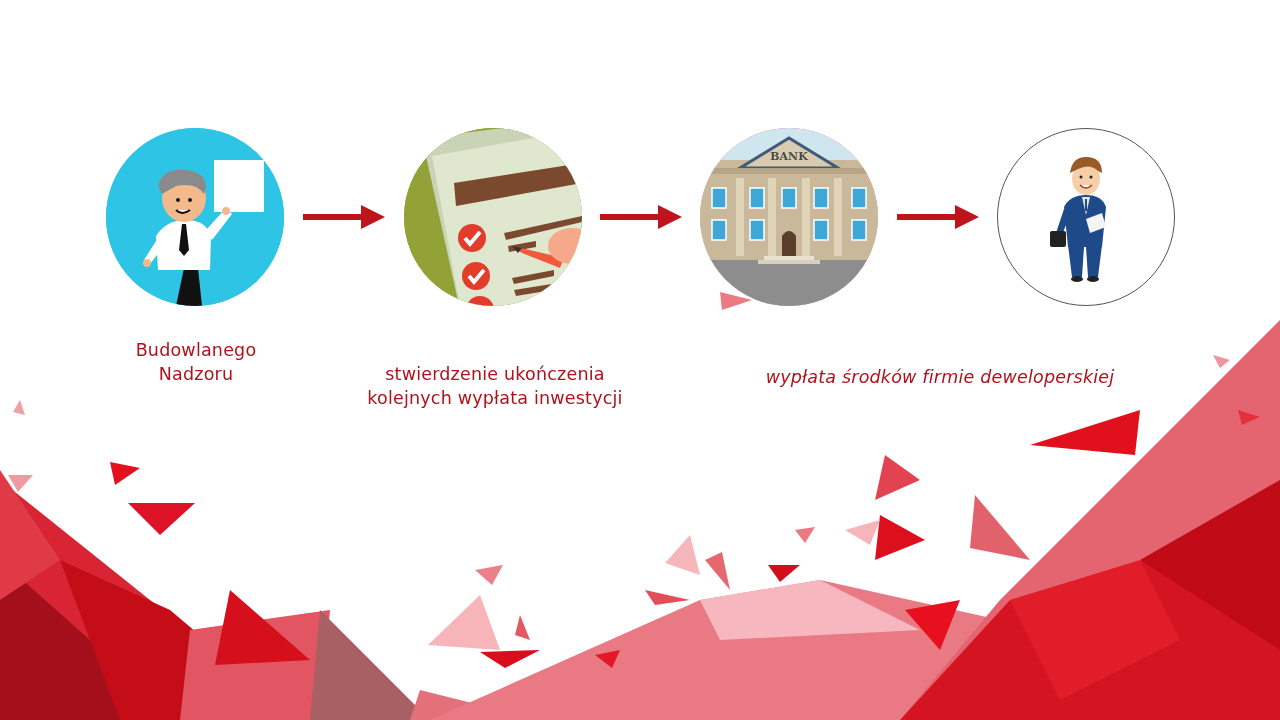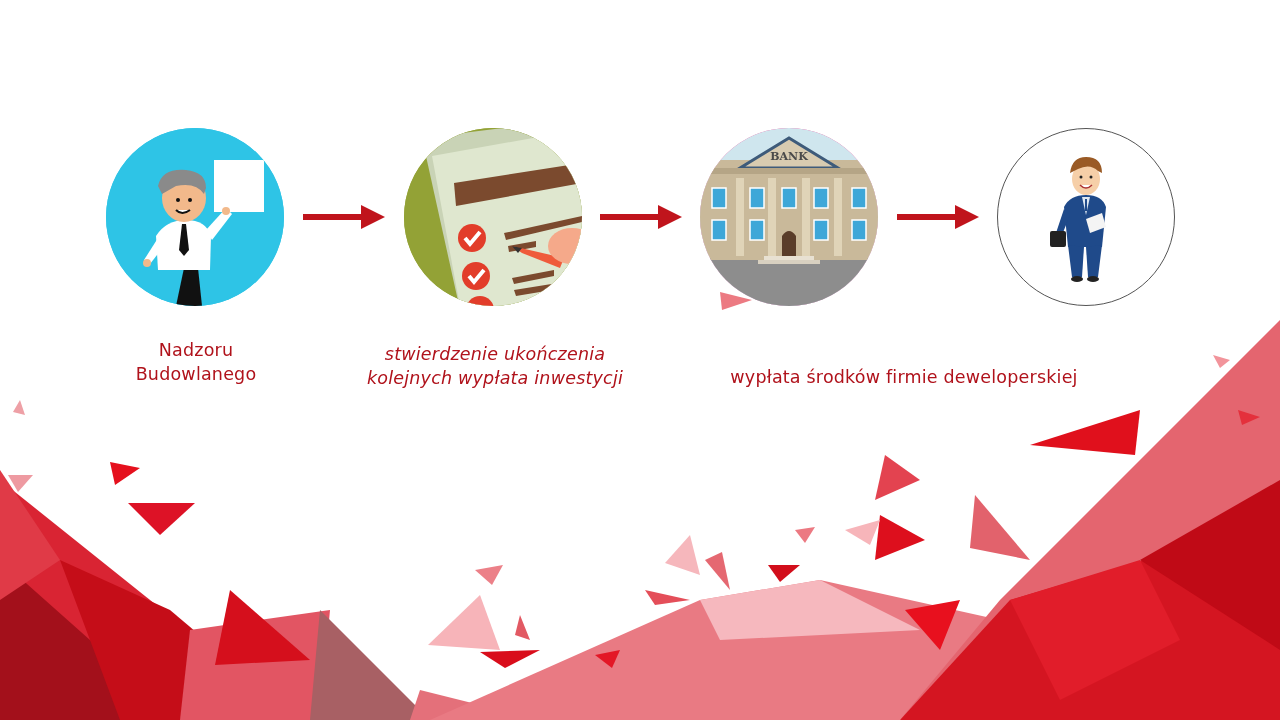--- a/index.html
+++ b/index.html
@@ -156,24 +156,24 @@
     <rect x="87" y="70" width="2" height="12" fill="#1f4a8a"></rect>
     <ellipse cx="88" cy="50" rx="14" ry="16" fill="#f6cfa8"></ellipse>
     <path d="M72 44 Q74 28 88 28 Q104 28 104 44 L100 42 Q92 34 80 40 Z" fill="#9a5a25"></path>
     <circle cx="83" cy="48" r="1.5" fill="#222"></circle>
     <circle cx="93" cy="48" r="1.5" fill="#222"></circle>
     <path d="M82 56 Q88 62 94 56" stroke="#a33" stroke-width="1.5" fill="#fff"></path>
   </svg>
 </div>
 
 <div class="label" style="left:118px; top:338px; width:156px;">
+  <div>Budowlanego</div>
   <div>Nadzoru</div>
-  <div>Budowlanego</div>
 </div>
 
-<div class="label" style="left:340px; top:342px; width:310px;font-style:italic;">
+<div class="label" style="left:340px; top:362px; width:310px;">
   <div>stwierdzenie ukończenia</div>
   <div>kolejnych wypłata inwestycji</div>
 </div>
 
-<div class="label" style="left:704px; top:365px; width:400px;">
+<div class="label" style="left:740px; top:365px; width:400px;font-style:italic;">
   <div>wypłata środków firmie deweloperskiej</div>
 </div>
 
 </body></html>

